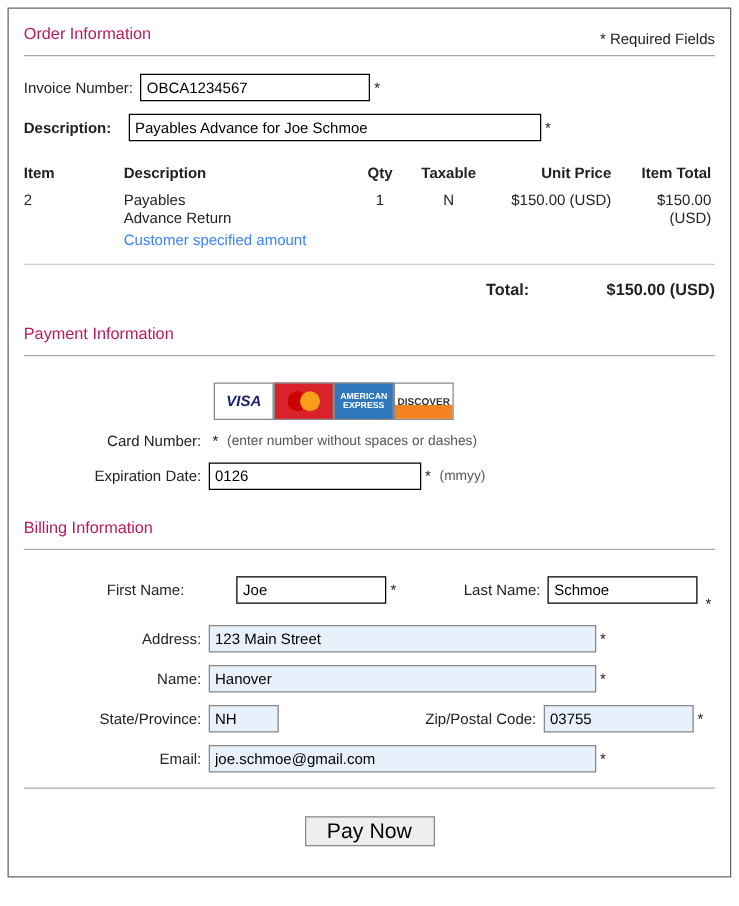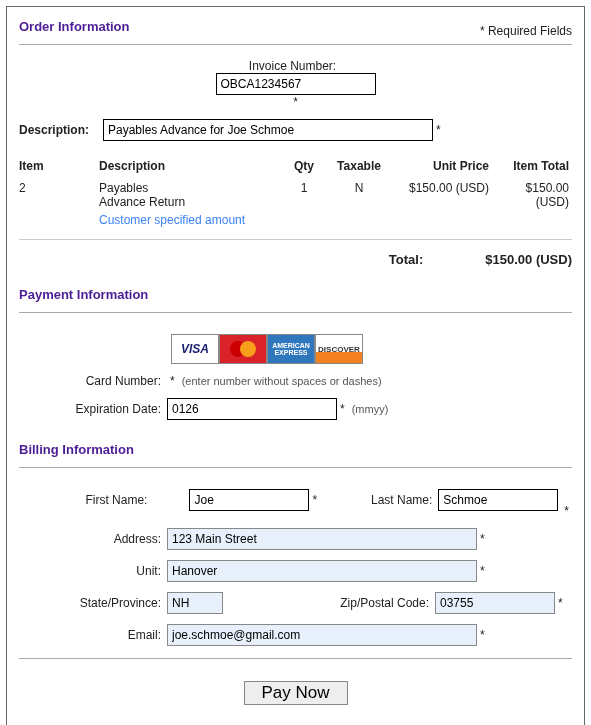--- a/index.html
+++ b/index.html
@@ -10,22 +10,22 @@
     font-size: 12px;
     color: #222;
     background: #fff;
   }
   .page {
     width: 579px;
     border: 1px solid #666;
     padding: 12px 12px 18px 12px;
   }
   .section-header {
-    color: #4c1d95;
-    font-weight: bold;
+    color: #be185d;
+    font-weight: normal;
     font-size: 13px;
     padding-bottom: 4px;
   }
   .req-header {
     display: flex;
     justify-content: space-between;
     align-items: flex-end;
     border-bottom: 1px solid #aaa;
     padding-bottom: 6px;
     margin-bottom: 14px;
@@ -131,23 +131,23 @@
 </head>
 <body>
 
 <div class="page">
 
   <div class="req-header">
     <div class="section-header">Order Information</div>
     <div class="rf">* Required Fields</div>
   </div>
 
-  <div class="row" style="flex-direction:column;">
+  <div class="row" style="">
     <div class="label">Invoice Number:</div>
-    <input type="text" style="width: 160px;" value="OBCA1234567">
+    <input type="text" style="width: 184px;" value="OBCA1234567">
     <span class="star">*</span>
   </div>
 
   <div class="row">
     <div class="label b" style="width:84px; text-align:left;">Description:</div>
     <input type="text" style="width: 330px;" value="Payables Advance for Joe Schmoe">
     <span class="star">*</span>
   </div>
 
   <div style="height:8px"></div>
@@ -222,21 +222,21 @@
     </div>
   </div>
 
   <div class="row">
     <div class="label" style="width:148px;">Address:</div>
     <input class="auto" type="text" style="width: 310px;" value="123 Main Street">
     <span class="star">*</span>
   </div>
 
   <div class="row">
-    <div class="label" style="width:148px;">Unit:</div>
+    <div class="label" style="width:148px;">Name:</div>
     <input class="auto" type="text" style="width: 310px;" value="Hanover">
     <span class="star">*</span>
   </div>
 
   <div class="row">
     <div class="label" style="width:148px;">State/Province:</div>
     <input class="auto" type="text" style="width: 56px;" value="NH">
     <div class="label" style="width:212px;">Zip/Postal Code:</div>
     <input class="auto" type="text" style="width: 120px;" value="03755">
     <span class="star">*</span>

